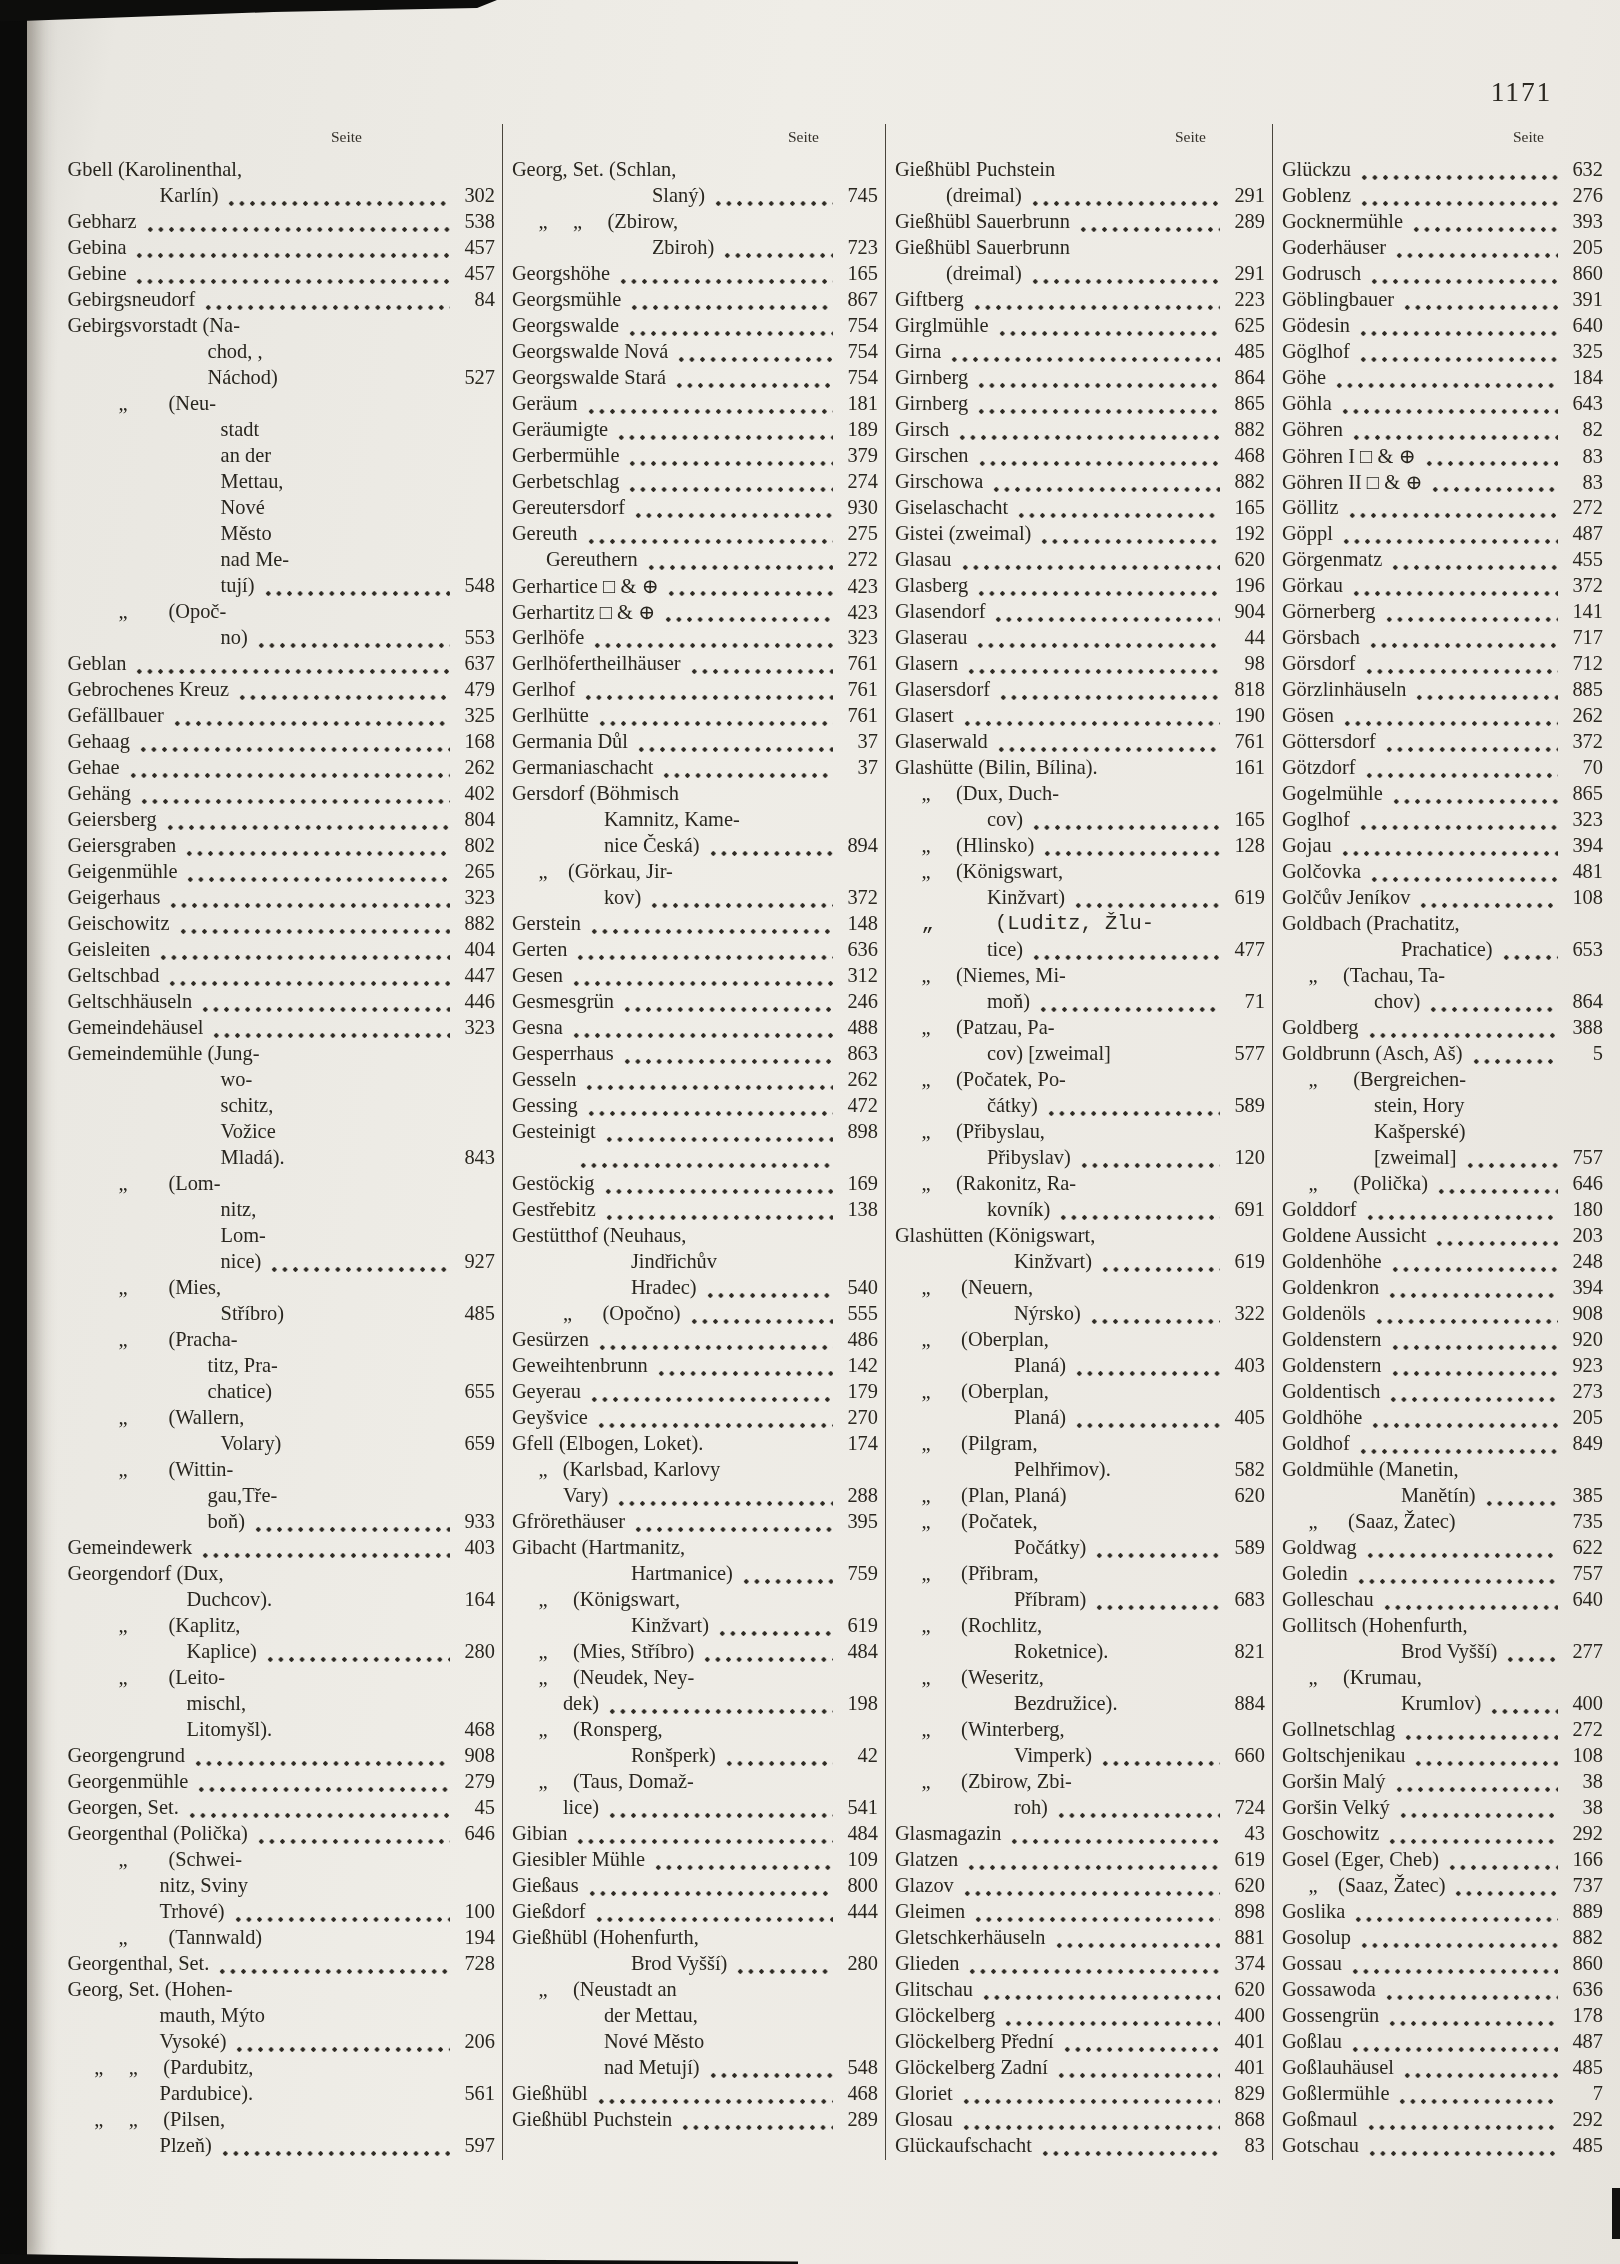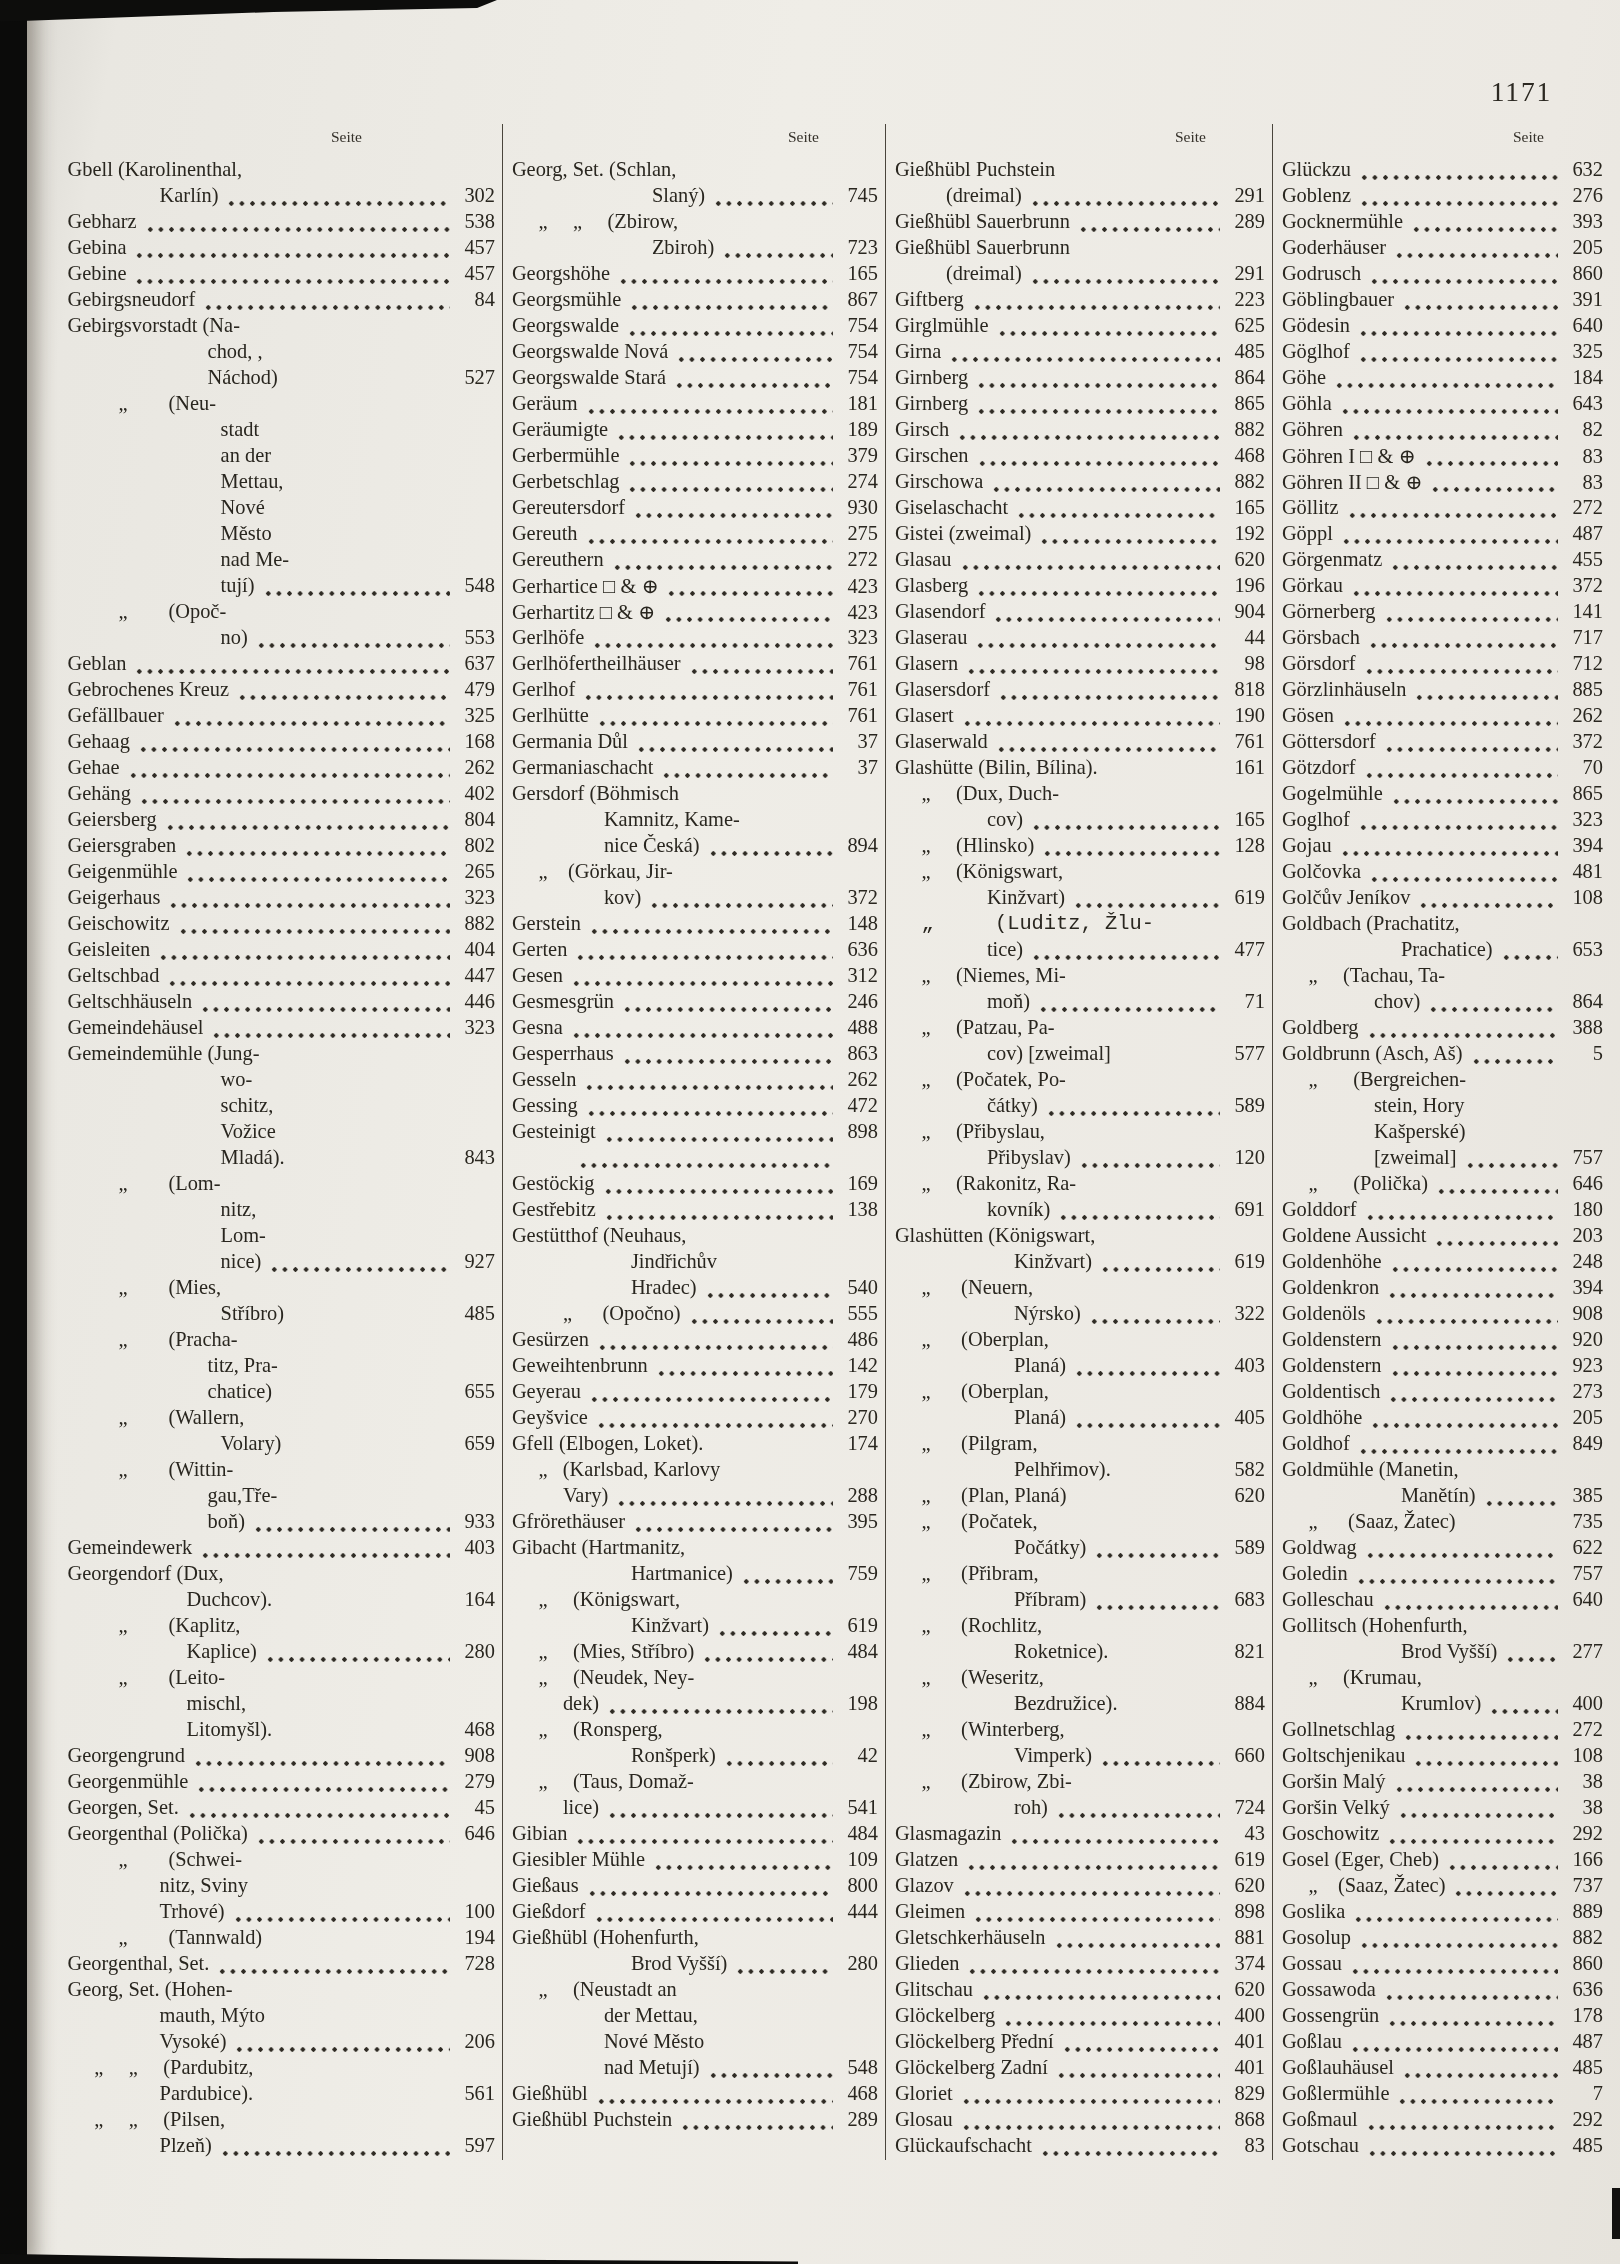--- a/index.html
+++ b/index.html
@@ -128,21 +128,21 @@
         <div class="line"><span class="t" style="padding-left: 0px;">Georgsmühle</span><span class="leader"></span><span class="p">867</span></div>
         <div class="line"><span class="t" style="padding-left: 0px;">Georgswalde</span><span class="leader"></span><span class="p">754</span></div>
         <div class="line"><span class="t" style="padding-left: 0px;">Georgswalde Nová</span><span class="leader"></span><span class="p">754</span></div>
         <div class="line"><span class="t" style="padding-left: 0px;">Georgswalde Stará</span><span class="leader"></span><span class="p">754</span></div>
         <div class="line"><span class="t" style="padding-left: 0px;">Geräum</span><span class="leader"></span><span class="p">181</span></div>
         <div class="line"><span class="t" style="padding-left: 0px;">Geräumigte</span><span class="leader"></span><span class="p">189</span></div>
         <div class="line"><span class="t" style="padding-left: 0px;">Gerbermühle</span><span class="leader"></span><span class="p">379</span></div>
         <div class="line"><span class="t" style="padding-left: 0px;">Gerbetschlag</span><span class="leader"></span><span class="p">274</span></div>
         <div class="line"><span class="t" style="padding-left: 0px;">Gereutersdorf</span><span class="leader"></span><span class="p">930</span></div>
         <div class="line"><span class="t" style="padding-left: 0px;">Gereuth</span><span class="leader"></span><span class="p">275</span></div>
-        <div class="line"><span class="t" style="padding-left: 0px;">Gereuthern</span><span class="leader"></span><span class="p">272</span></div>
+        <div class="line"><span class="t" style="padding-left: 0px; margin-left: 34px;">Gereuthern</span><span class="leader"></span><span class="p">272</span></div>
         <div class="line"><span class="t" style="padding-left: 0px; text-align: center;">Gerhartice □ &amp; ⊕</span><span class="leader"></span><span class="p">423</span></div>
         <div class="line"><span class="t" style="padding-left: 0px;">Gerhartitz □ &amp; ⊕</span><span class="leader"></span><span class="p">423</span></div>
         <div class="line"><span class="t" style="padding-left: 0px;">Gerlhöfe</span><span class="leader"></span><span class="p">323</span></div>
         <div class="line"><span class="t" style="padding-left: 0px;">Gerlhöfertheilhäuser</span><span class="leader"></span><span class="p">761</span></div>
         <div class="line"><span class="t" style="padding-left: 0px;">Gerlhof</span><span class="leader"></span><span class="p">761</span></div>
         <div class="line"><span class="t" style="padding-left: 0px;">Gerlhütte</span><span class="leader"></span><span class="p">761</span></div>
         <div class="line"><span class="t" style="padding-left: 0px;">Germania Důl</span><span class="leader"></span><span class="p">37</span></div>
         <div class="line"><span class="t" style="padding-left: 0px;">Germaniaschacht</span><span class="leader"></span><span class="p">37</span></div>
         <div class="line"><span class="t" style="padding-left: 0px;">Gersdorf (Böhmisch</span></div>
         <div class="line"><span class="t" style="padding-left: 92px;">Kamnitz, Kame-</span></div>

